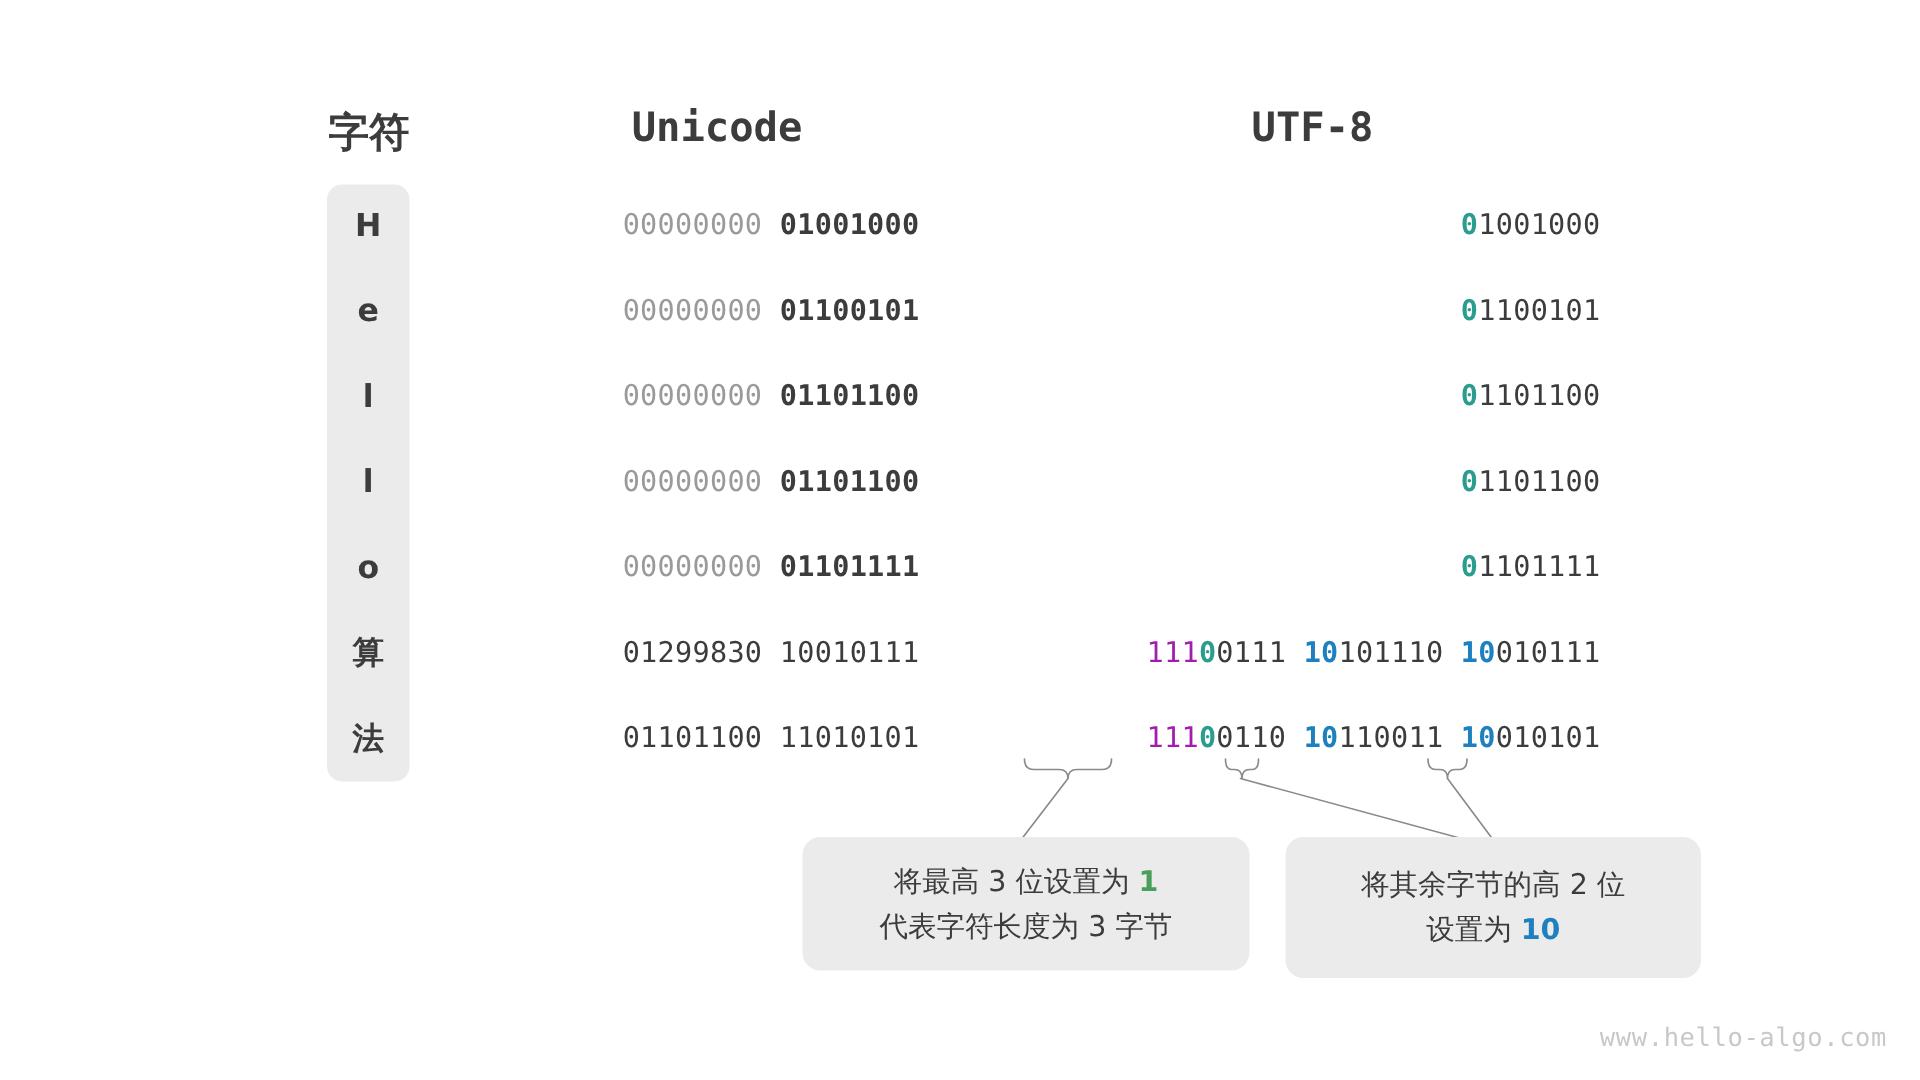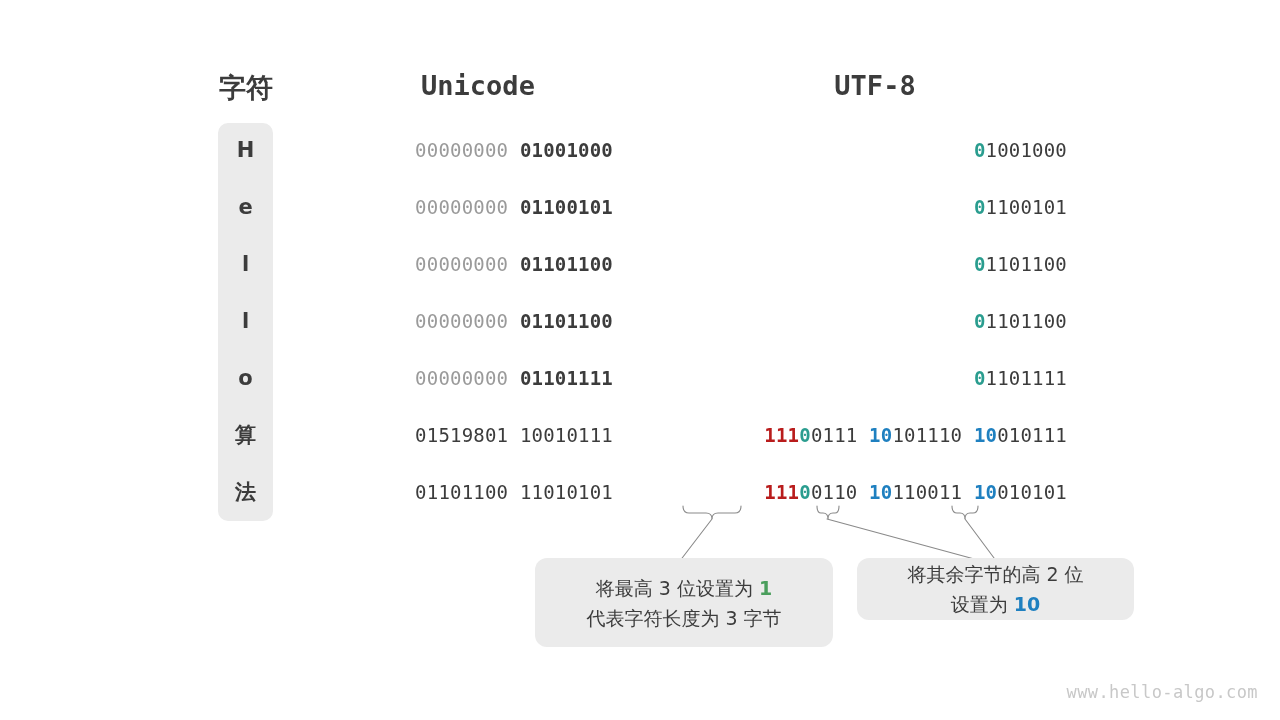--- a/index.html
+++ b/index.html
@@ -77,21 +77,21 @@
     text-align: right;
     font-family: "DejaVu Sans Mono", "Liberation Mono", monospace;
     font-size: 19px;
     letter-spacing: 0.2px;
     white-space: pre;
     color: #3c3c3c;
   }
 
   .pad      { color: #9a9a9a; }      
   .lead0    { color: #2a9d8f; }      
-  .lead111  { color: #b91c1c; font-weight: bold; }  
+  .lead111  { color: #a21caf; font-weight: normal; }  
   .lead10   { color: #1f80c0; font-weight: bold; }  
   .bold     { font-weight: bold; }
 
   
   #connectors {
     position: absolute;
     left: 0;
     top: 0;
     width: 1280px;
     height: 720px;
@@ -107,21 +107,21 @@
     font-size: 19px;
     color: #3c3c3c;
     text-align: center;
     display: flex;
     flex-direction: column;
     justify-content: center;
     align-items: center;
     line-height: 30px;
   }
   #callout-a { left: 535px; top: 558px; width: 298px; height: 89px; }
-  #callout-b { left: 857px; top: 558px; width: 277px; height: 62px; }
+  #callout-b { left: 857px; top: 558px; width: 277px; height: 94px; }
   .callout .ln { white-space: pre; }
   .hl-green { color: #4a9e5c; font-weight: bold; }
   .hl-blue  { color: #1f80c0; font-weight: bold; }
 
   
   #watermark {
     position: absolute;
     right: 22px;
     bottom: 18px;
     font-family: "DejaVu Sans Mono", "Liberation Mono", monospace;
@@ -153,21 +153,21 @@
 
 <div class="char-cell" style="top:308px">l</div>
 <div class="uni-cell" style="top:308px"><span class="pad">00000000</span> <span class="bold">01101100</span></div>
 <div class="utf-cell" style="top:308px"><span class="lead0 bold">0</span><span>1101100</span></div>
 
 <div class="char-cell" style="top:365px">o</div>
 <div class="uni-cell" style="top:365px"><span class="pad">00000000</span> <span class="bold">01101111</span></div>
 <div class="utf-cell" style="top:365px"><span class="lead0 bold">0</span><span>1101111</span></div>
 
 <div class="char-cell" style="top:422px">算</div>
-<div class="uni-cell" style="top:422px"><span>01519801</span> <span>10010111</span></div>
+<div class="uni-cell" style="top:422px"><span>01299830</span> <span>10010111</span></div>
 <div class="utf-cell" style="top:422px"><span class="lead111">111</span><span class="lead0 bold">0</span><span>0111</span> <span class="lead10">10</span><span>101110</span> <span class="lead10">10</span><span>010111</span></div>
 
 <div class="char-cell" style="top:479px">法</div>
 <div class="uni-cell" style="top:479px"><span>01101100</span> <span>11010101</span></div>
 <div class="utf-cell" style="top:479px"><span class="lead111">111</span><span class="lead0 bold">0</span><span>0110</span> <span class="lead10">10</span><span>110011</span> <span class="lead10">10</span><span>010101</span></div>
 
 <svg id="connectors" viewBox="0 0 1280 720">
   <g fill="none" stroke="#8a8a8a" stroke-width="1.1" stroke-linecap="round">
 
     <path d="M683,506 q0,7 6,7 h17 q6,0 6,6 q0,-6 6,-6 h17 q6,0 6,-7"></path>

